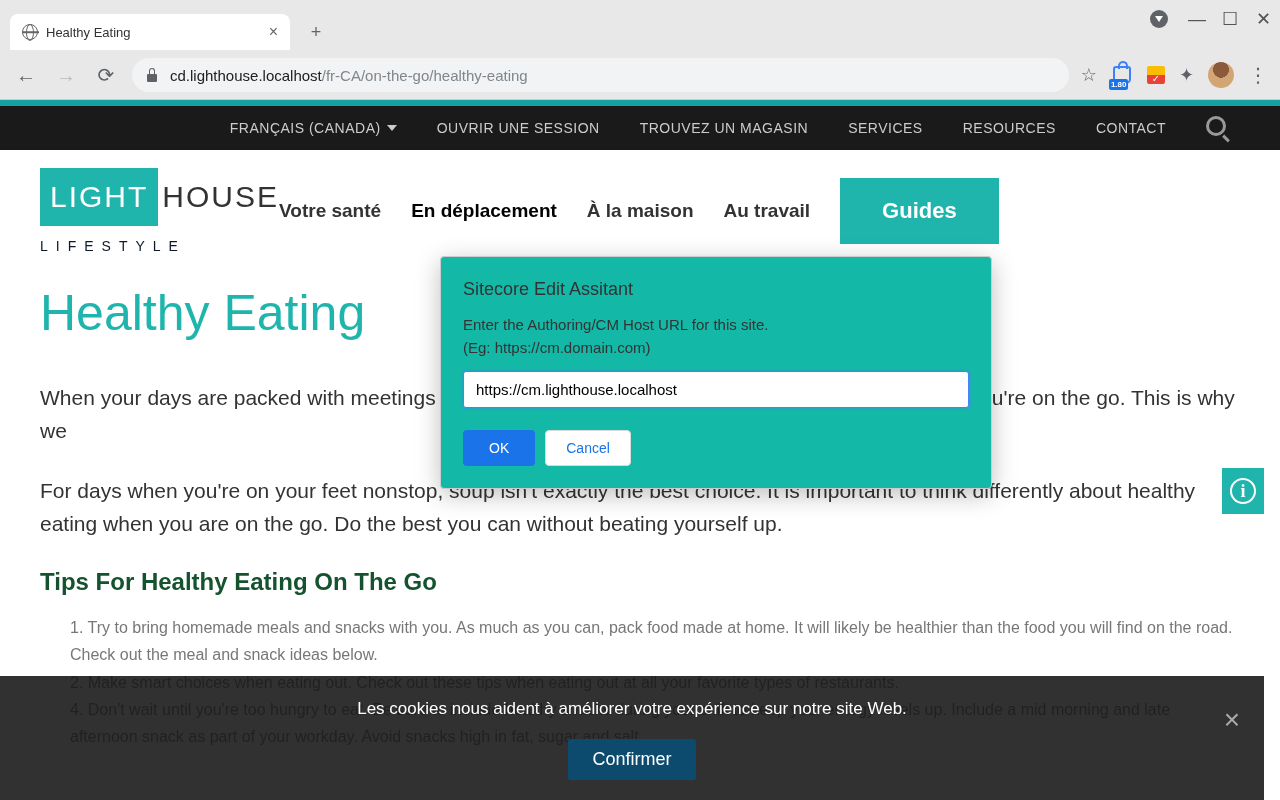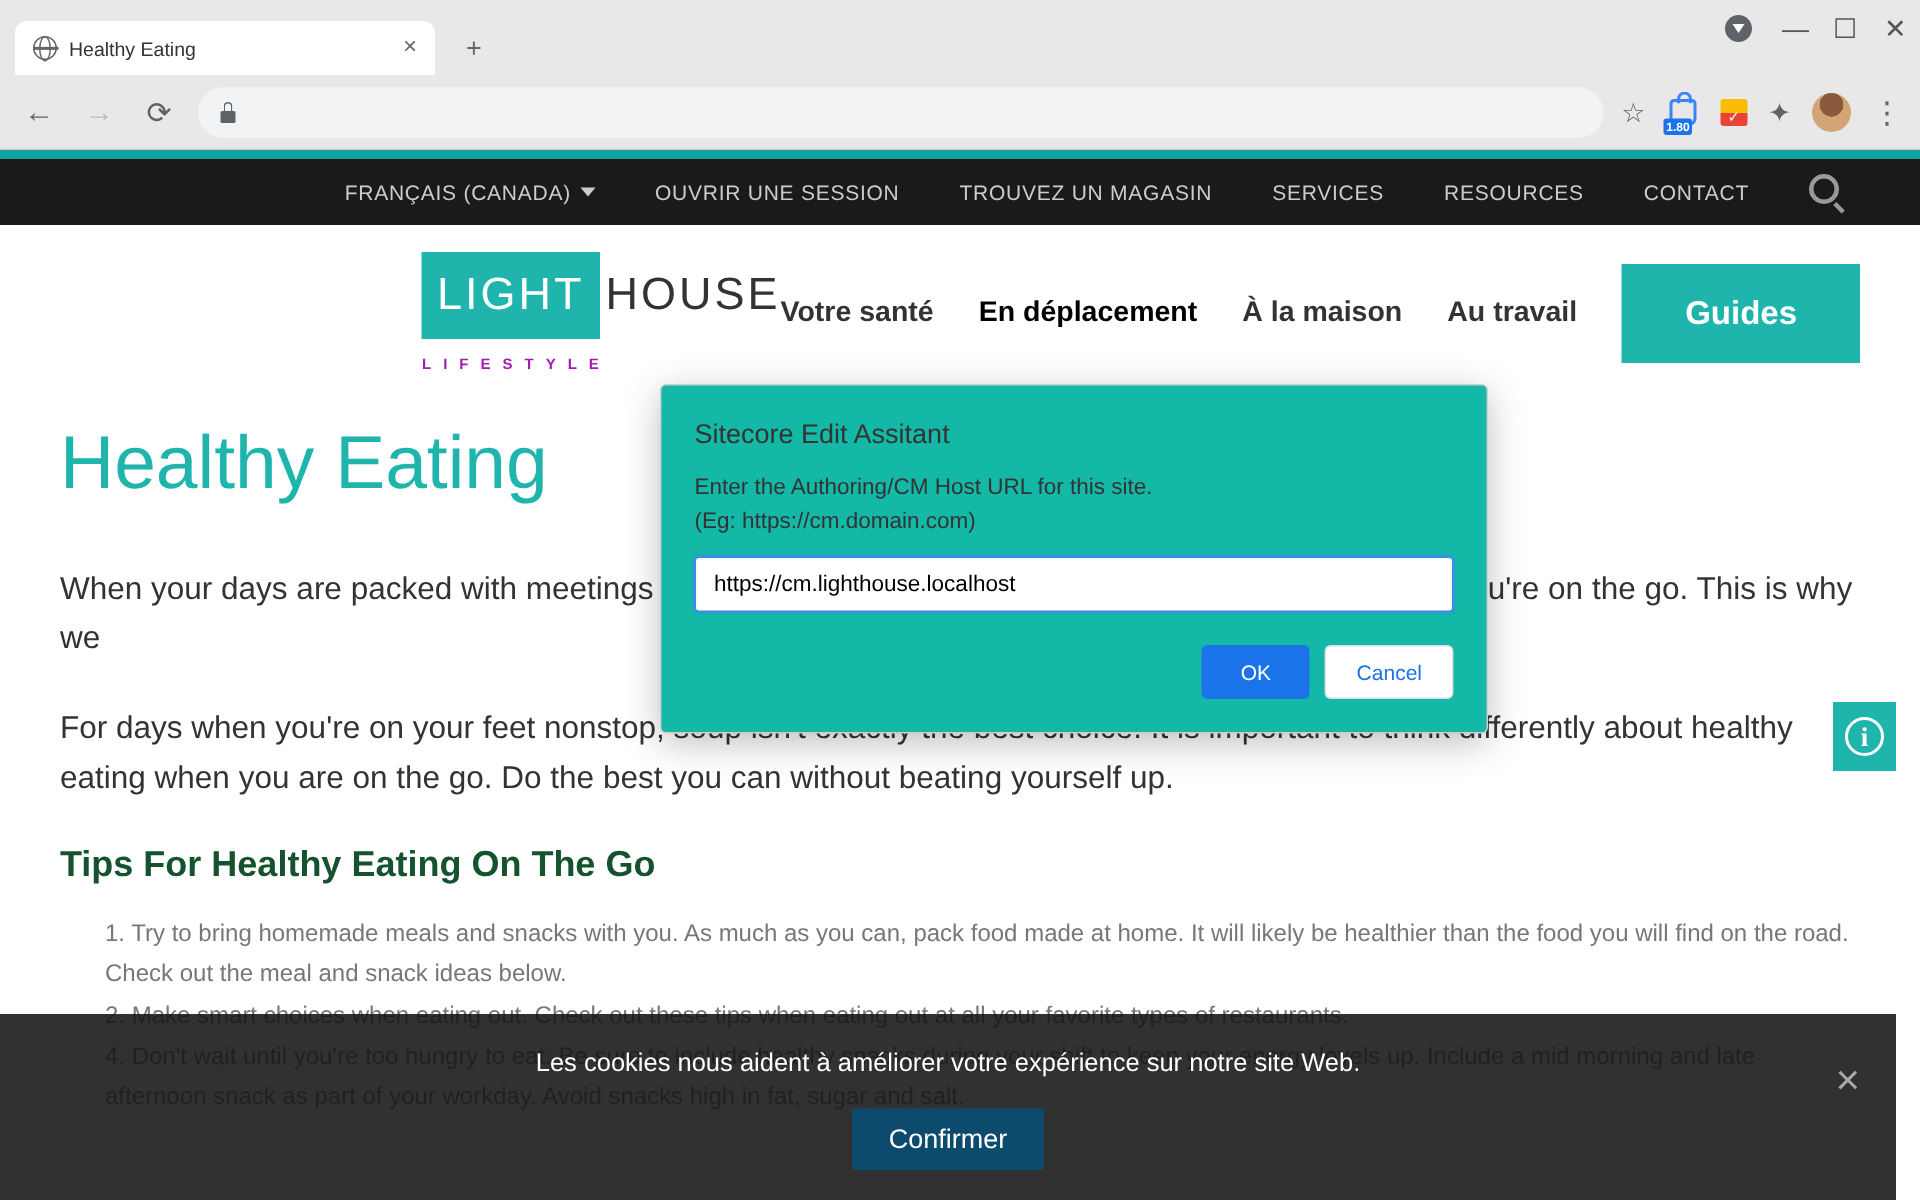--- a/index.html
+++ b/index.html
@@ -42,26 +42,26 @@
 
 .page { position: relative; height: 700px; overflow-y: auto; }
 .teal-strip { height: 6px; background: #17a2a2; }
 .top-nav { background: #1a1a1a; height: 44px; display: flex; align-items: center; justify-content: flex-end; padding: 0 50px; gap: 40px; }
 .top-nav-item { color: #ccc; font-size: 14px; letter-spacing: 0.5px; cursor: pointer; display:flex; align-items:center; gap:6px; }
 .chev-down { width:0; height:0; border-left:5px solid transparent; border-right:5px solid transparent; border-top:6px solid #ccc; }
 .search-icon { width: 24px; height: 24px; position: relative; cursor:pointer; }
 .search-icon::before { content:''; position:absolute; width:14px; height:14px; border:3px solid #999; border-radius:50%; }
 .search-icon::after { content:''; position:absolute; width:8px; height:3px; background:#999; bottom:0; right:0; transform:rotate(45deg); }
 
-.header { display: flex; align-items: center; justify-content: flex-end; padding: 18px 40px 10px; margin-left: 28px; }
+.header { display: flex; align-items: center; justify-content: flex-start; padding: 18px 40px 10px; }
 .logo-block { }
 .logo-main { display: flex; align-items: center; }
 .logo-box { background: #1fb5ad; color: #fff; padding: 12px 10px; font-size: 30px; font-weight: 300; letter-spacing: 2px; }
 .logo-rest { color: #333; font-size: 30px; font-weight: 300; letter-spacing: 2px; padding-left: 4px; }
-.logo-sub { color: #a21caf; font-size: 10px; letter-spacing: 8px; margin-top: 12px; font-weight: 700; }
+.logo-sub { color: #0f172a; font-size: 14px; letter-spacing: 8px; margin-top: 12px; font-weight: 400; }
 
 .main-nav { display: flex; gap: 30px; align-items: center; }
 .main-nav-item { font-size: 19px; font-weight: 600; color: #333; cursor: pointer; }
 .main-nav-item.active { color: #000; }
 .guides-btn { background: #1fb5ad; color: #fff; padding: 20px 42px; font-size: 22px; font-weight: 600; cursor: pointer; }
 
 .content { padding: 20px 40px; }
 h1.page-title { color: #1fb5ad; font-size: 50px; font-weight: 300; margin-bottom: 40px; }
 .body-text { font-size: 21px; color: #333; line-height: 1.55; margin-bottom: 28px; font-weight: 300; }
 h2.subhead { font-size: 24px; font-weight: 600; color: #14532d; margin-bottom: 18px; }
@@ -80,21 +80,21 @@
 .cookie-banner { position:absolute; bottom:0; left:0; right:16px; background:rgba(20,20,20,0.88); color:#fff; padding:20px 50px; text-align:center; }
 .cookie-text { font-size:17px; line-height:1.5; }
 .cookie-btn { display:inline-block; background:#0c4a6e; color:#fff; padding:10px 24px; font-size:18px; margin-top:18px; cursor:pointer; border-radius:2px; }
 .cookie-close { position:absolute; right:24px; top:28px; font-size:28px; color:#aaa; cursor:pointer; }
 
 
 .dialog { position:absolute; top:256px; left:440px; width:552px; background:#14b8a6; border:1px solid #ccc; border-radius:4px; box-shadow:0 6px 24px rgba(0,0,0,0.25); padding:22px; }
 .dialog-title { font-size:18px; color:#333; margin-bottom:14px; }
 .dialog-desc { font-size:15px; color:#333; line-height:1.5; margin-bottom:12px; }
 .dialog-input { width:100%; padding:9px 12px; font-size:15px; border:1px solid #4285f4; border-radius:3px; outline:2px solid rgba(66,133,244,0.3); }
-.dialog-actions { display:flex; justify-content:flex-end; gap:10px; margin-top:22px; }
+.dialog-actions { display:flex; justify-content:flex-start; gap:10px; margin-top:22px; }
 .btn-ok { background:#1a73e8; color:#fff; border:none; padding:9px 26px; font-size:14px; border-radius:4px; cursor:pointer; }
 .btn-cancel { background:#fff; color:#1a73e8; border:1px solid #dadce0; padding:9px 20px; font-size:14px; border-radius:4px; cursor:pointer; }
 </style>
 </head>
 <body>
 
 <div class="browser-top">
   <div class="tab-bar">
     <div class="tab">
       <span class="globe-icon"></span>
@@ -108,20 +108,21 @@
       <span class="wc">☐</span>
       <span class="wc">✕</span>
     </div>
   </div>
   <div class="addr-bar">
     <span class="nav-btn">←</span>
     <span class="nav-btn disabled">→</span>
     <span class="nav-btn">⟳</span>
     <div class="url-pill">
       <span class="lock-icon"></span>
+      <span class="url-text"><span>cd.lighthouse.localhost</span><span class="faded">/fr-CA/on-the-go/healthy-eating</span></span>
     </div>
     <div class="addr-right">
       <span class="star-icon">☆</span>
       <span class="ext-icon">
           <span class="bag"></span>
           <span class="bag-badge">1.80</span>
         </span>
       <span class="ext-icon red-sq">✓</span>
       <span class="puzzle">✦</span>
       <span class="avatar"></span>

